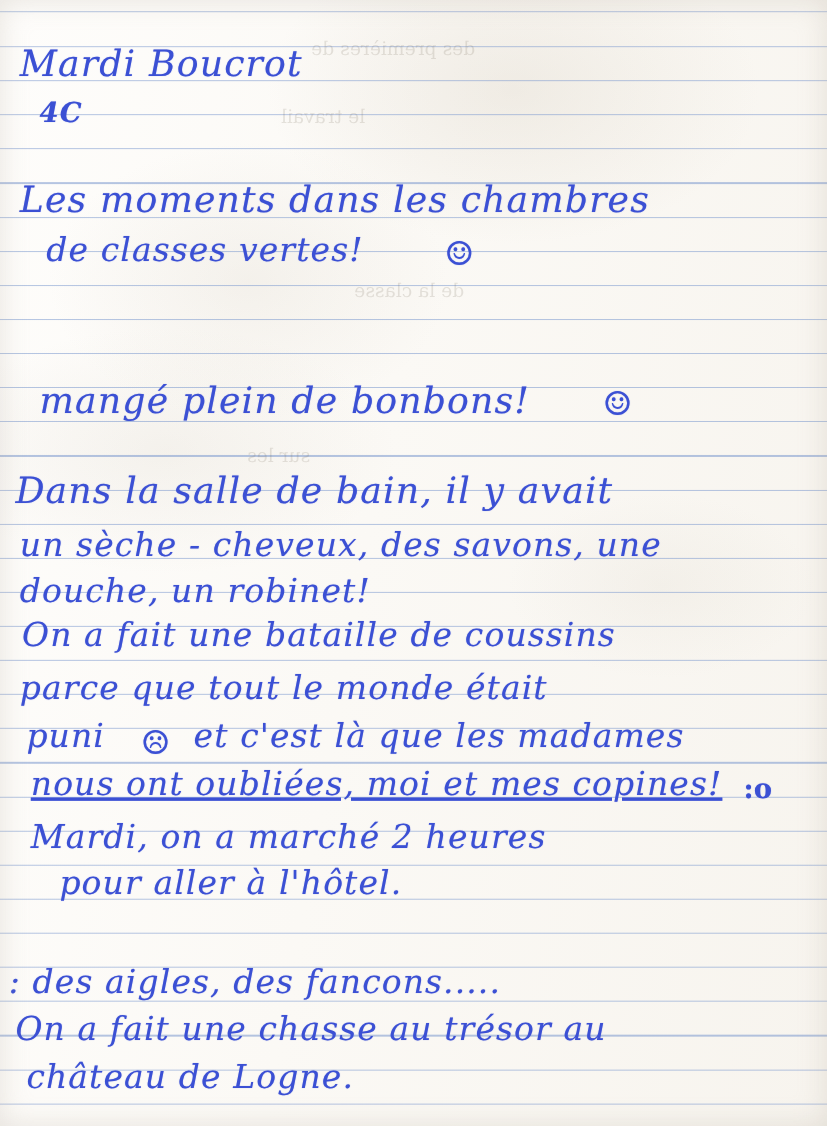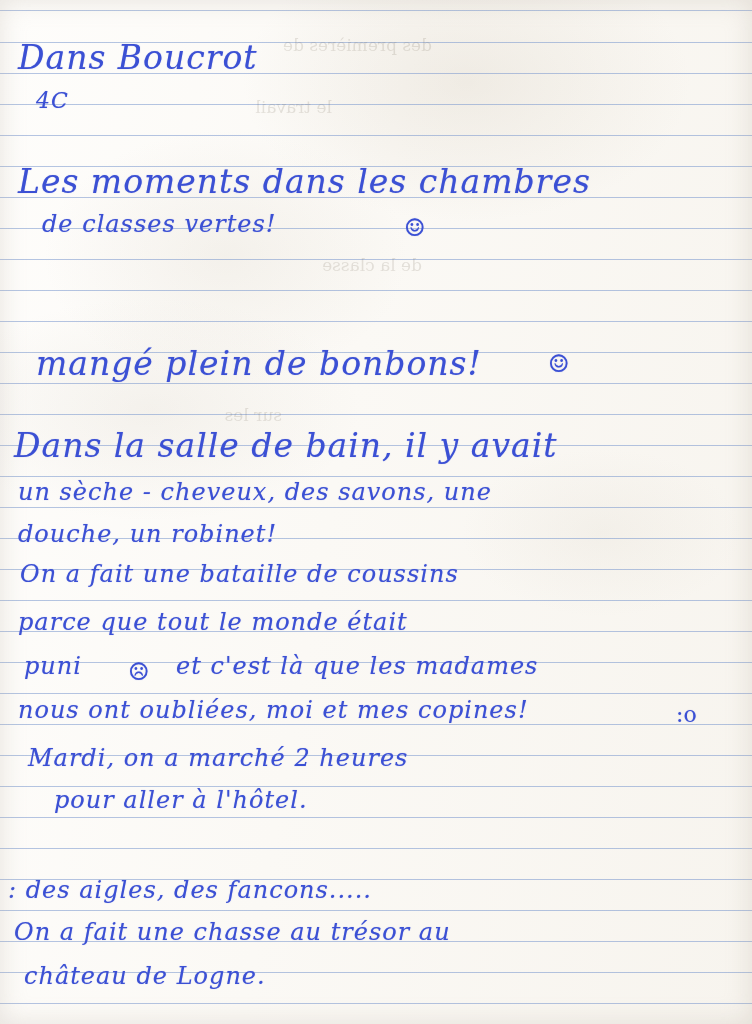--- a/index.html
+++ b/index.html
@@ -67,22 +67,22 @@
   }
   .hw {
     position: absolute;
     white-space: nowrap;
     font-style: italic;
     color: #3b50d4;
     text-shadow: 0 0 1px rgba(59,80,212,0.45);
     letter-spacing: 1px;
   }
   .hw.big   { font-size: 33px; }
-  .hw.med   { font-size: 24px; text-align: right; }
-  .hw.small { font-size: 22px; }
+  .hw.med   { font-size: 30px; text-align: right; }
+  .hw.small { font-size: 25px; font-weight: bold; }
   .emoji {
     font-style: normal;
     font-size: 0.78em;
     letter-spacing: 0;
   }
   .edge-shadow {
     position: absolute;
     inset: 0;
     pointer-events: none;
     box-shadow: inset 0 0 26px rgba(180,170,155,0.30);
@@ -98,40 +98,40 @@
 
   <div class="showthrough">
     <div style="position:absolute; left:320px; top:30px;">des premières de</div>
     <div style="position:absolute; left:420px; top:92px;">le travail</div>
     <div style="position:absolute; left:330px; top:250px;">de la classe</div>
     <div style="position:absolute; left:470px; top:400px;">sur les</div>
   </div>
 
   <div class="ink">
 
-    <div class="hw big" style="left:18px; top:38px;">Dans Boucrot</div>
+    <div class="hw big" style="left:18px; top:38px;">Mardi Boucrot</div>
     <div class="hw small" style="left:36px; top:88px;">4C</div>
 
     <div class="hw big" style="left:18px; top:162px;">Les moments dans les chambres</div>
     <div class="hw med" style="left:42px; top:210px;">de classes vertes!</div>
     <div class="hw med emoji" style="left:404px; top:214px;">☺</div>
 
     <div class="hw big" style="left:36px; top:344px;">mangé plein de bonbons!</div>
     <div class="hw med emoji" style="left:548px; top:350px;">☺</div>
 
     <div class="hw big" style="left:14px; top:426px;">Dans la  salle de bain, il y avait</div>
     <div class="hw med" style="left:18px; top:478px;">un sèche - cheveux, des savons, une</div>
     <div class="hw med" style="left:18px; top:520px;">douche, un robinet!</div>
 
     <div class="hw med" style="left:20px; top:560px;">On a fait une bataille de coussins</div>
     <div class="hw med" style="left:18px; top:608px;">parce que tout le monde était</div>
     <div class="hw med" style="left:24px; top:652px;">puni</div>
     <div class="hw med emoji" style="left:128px; top:658px;">☹</div>
     <div class="hw med" style="left:176px; top:652px;">et c'est là que les madames</div>
-    <div class="hw med" style="left:18px; top:696px;">nous ont oubliées, moi et mes copines!</div>
+    <div class="hw med" style="left:28px; top:696px;text-decoration:underline;">nous ont oubliées, moi et mes copines!</div>
     <div class="hw small emoji" style="left:676px; top:702px;">:o</div>
 
     <div class="hw med" style="left:28px; top:744px;">Mardi, on a marché 2 heures</div>
     <div class="hw med" style="left:54px; top:786px;">pour aller à l'hôtel.</div>
 
     <div class="hw med" style="left:8px; top:876px;">: des aigles, des fancons.....</div>
 
     <div class="hw med" style="left:14px; top:918px;">On a fait une chasse au trésor au</div>
     <div class="hw med" style="left:24px; top:962px;">château de Logne.</div>
 

